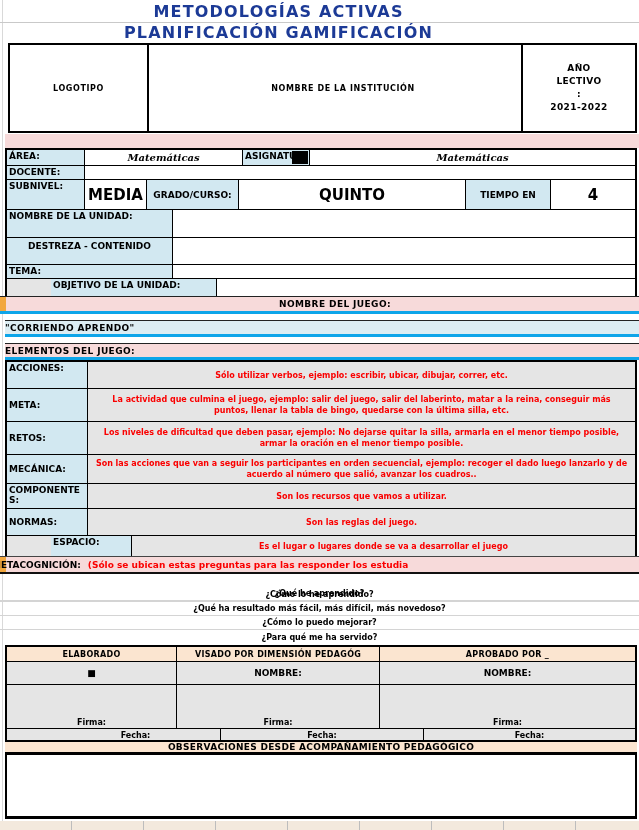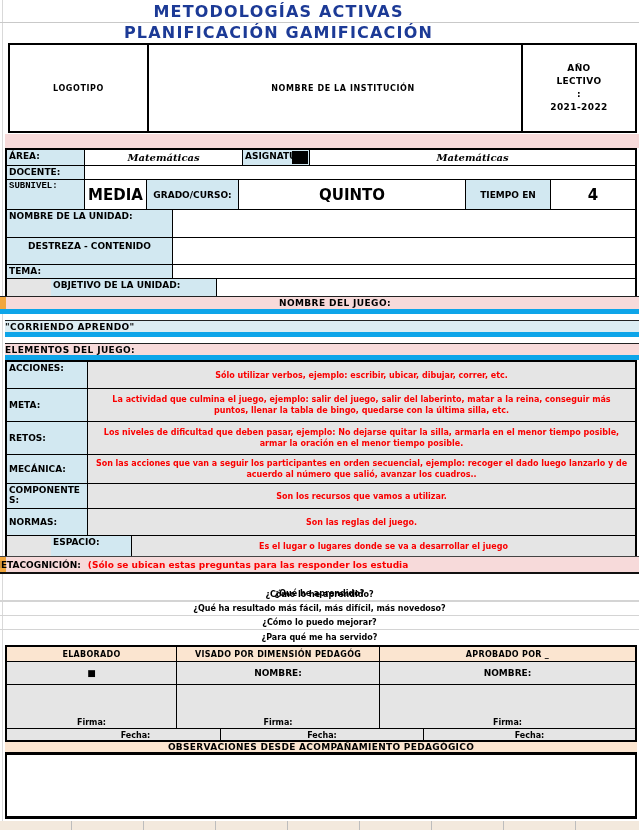--- a/index.html
+++ b/index.html
@@ -14,21 +14,21 @@
   .title-sep{left:0;top:22px;width:639px;height:1px;background:#c9c9c9;}
 
   
   .hdr-row{left:8px;top:43px;width:629px;height:90px;display:flex;border:2px solid #000;}
   .hdr-cell{box-sizing:border-box;border-right:2px solid #000;display:flex;align-items:center;
             justify-content:center;text-align:center;font-weight:bold;font-size:8px;letter-spacing:.6px;}
   .hdr-cell:last-child{border-right:none;}
   .anio{flex-direction:column;font-size:9px;line-height:13px;letter-spacing:.4px;}
 
   .band{left:5px;width:634px;display:flex;align-items:center;justify-content:flex-start;
-        font-weight:bold;font-size:9px;letter-spacing:.4px;border-top:1px solid #222;border-bottom:5px solid #0ea5e9;gap:25px;}
+        font-weight:bold;font-size:9px;letter-spacing:.4px;border-top:1px solid #222;border-bottom:3px solid #0ea5e9;gap:25px;}
   .band-pink{background:#f7dada;}
   .band-blue{background:#dcedf3;}
   .pink-empty{left:5px;top:134px;width:634px;height:14px;background:#f7dada;}
   .orange-tab{width:6px;background:#f2a73e;}
 
   
   .tbl{display:flex;flex-direction:column;border:2px solid #000;background:#e5e5e5;}
   .trow{display:flex;border-bottom:1px solid #000;}
   .trow:last-child{border-bottom:none;padding-left:44px;}
   .tcell{box-sizing:border-box;border-right:1px solid #000;overflow:hidden;}
@@ -107,21 +107,21 @@
         <span>ASIGNATU</span>
         <span class="blackbox"></span>
       </div>
       <div class="tcell val script-val" style="flex:1;">Matemáticas</div>
     </div>
     <div class="trow" style="height:13px;">
       <div class="tcell lbl" style="width:78px;">DOCENTE:</div>
       <div class="tcell val" style="flex:1;"></div>
     </div>
     <div class="trow" style="height:29px;">
-      <div class="tcell lbl" style="width:78px;font-family:Liberation Mono, monospace;">SUBNIVEL:</div>
+      <div class="tcell lbl" style="width:78px;">SUBNIVEL:</div>
       <div class="tcell val plain-val" style="width:62px;">MEDIA</div>
       <div class="tcell lbl center" style="width:92px;display:flex;align-items:center;justify-content:center;">GRADO/CURSO:</div>
       <div class="tcell val plain-val" style="width:227px;">QUINTO</div>
       <div class="tcell lbl center" style="width:85px;display:flex;align-items:center;justify-content:center;">TIEMPO EN</div>
       <div class="tcell val plain-val" style="flex:1;">4</div>
     </div>
     <div class="trow" style="height:27px;">
       <div class="tcell lbl" style="width:166px;">NOMBRE DE LA UNIDAD:</div>
       <div class="tcell val" style="flex:1;"></div>
     </div>

